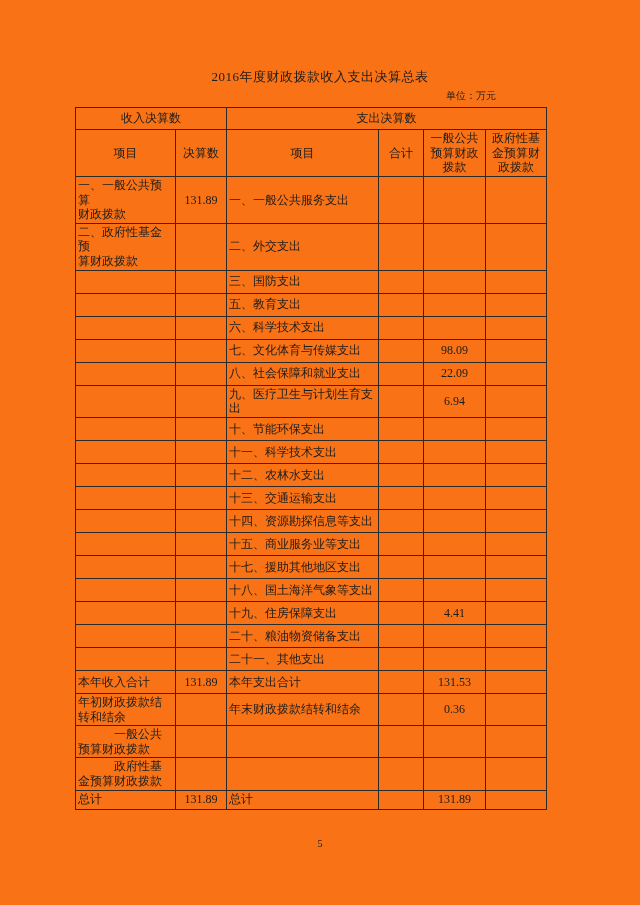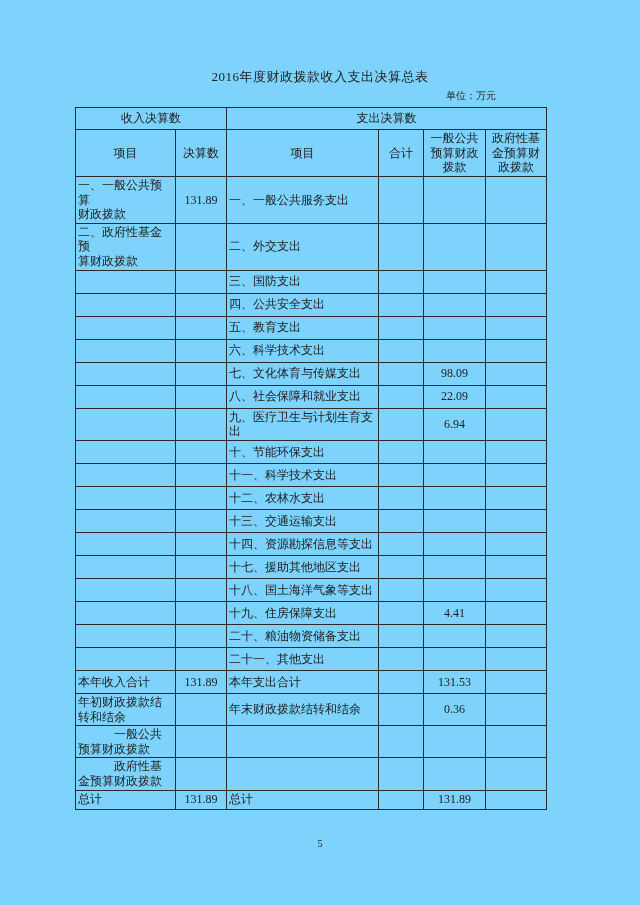--- a/index.html
+++ b/index.html
@@ -4,21 +4,21 @@
 <style>
   html, body {
     margin: 0;
     padding: 0;
     background: #ffffff;
   }
   .page {
     position: relative;
     width: 640px;
     height: 905px;
-    background: #7dd3fc;
+    background: #f97316;
     font-family: "Liberation Serif", "DejaVu Serif", serif;
     color: #1c1c1c;
     overflow: hidden;
   }
   .doc-title {
     position: absolute;
     top: 68px;
     left: 0;
     width: 640px;
     text-align: center;
@@ -143,28 +143,20 @@
           <td class="item"></td>
           <td class="num"></td>
           <td class="item">三、国防支出</td>
           <td class="num"></td>
           <td class="num"></td>
           <td class="num"></td>
         </tr>
         <tr class="rn">
           <td class="item"></td>
           <td class="num"></td>
-          <td class="item">四、公共安全支出</td>
-          <td class="num"></td>
-          <td class="num"></td>
-          <td class="num"></td>
-        </tr>
-        <tr class="rn">
-          <td class="item"></td>
-          <td class="num"></td>
           <td class="item">五、教育支出</td>
           <td class="num"></td>
           <td class="num"></td>
           <td class="num"></td>
         </tr>
         <tr class="rn">
           <td class="item"></td>
           <td class="num"></td>
           <td class="item">六、科学技术支出</td>
           <td class="num"></td>
@@ -225,20 +217,28 @@
           <td class="num"></td>
           <td class="item">十三、交通运输支出</td>
           <td class="num"></td>
           <td class="num"></td>
           <td class="num"></td>
         </tr>
         <tr class="rn">
           <td class="item"></td>
           <td class="num"></td>
           <td class="item">十四、资源勘探信息等支出</td>
+          <td class="num"></td>
+          <td class="num"></td>
+          <td class="num"></td>
+        </tr>
+        <tr class="rn">
+          <td class="item"></td>
+          <td class="num"></td>
+          <td class="item">十五、商业服务业等支出</td>
           <td class="num"></td>
           <td class="num"></td>
           <td class="num"></td>
         </tr>
         <tr class="rn">
           <td class="item"></td>
           <td class="num"></td>
           <td class="item">十七、援助其他地区支出</td>
           <td class="num"></td>
           <td class="num"></td>

